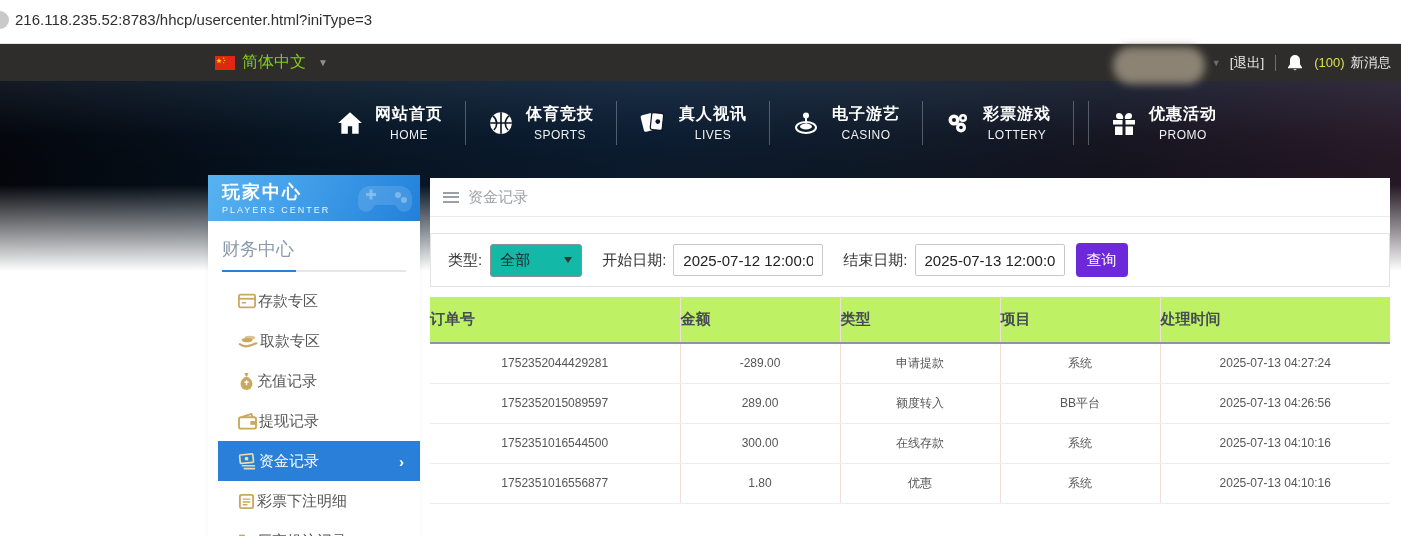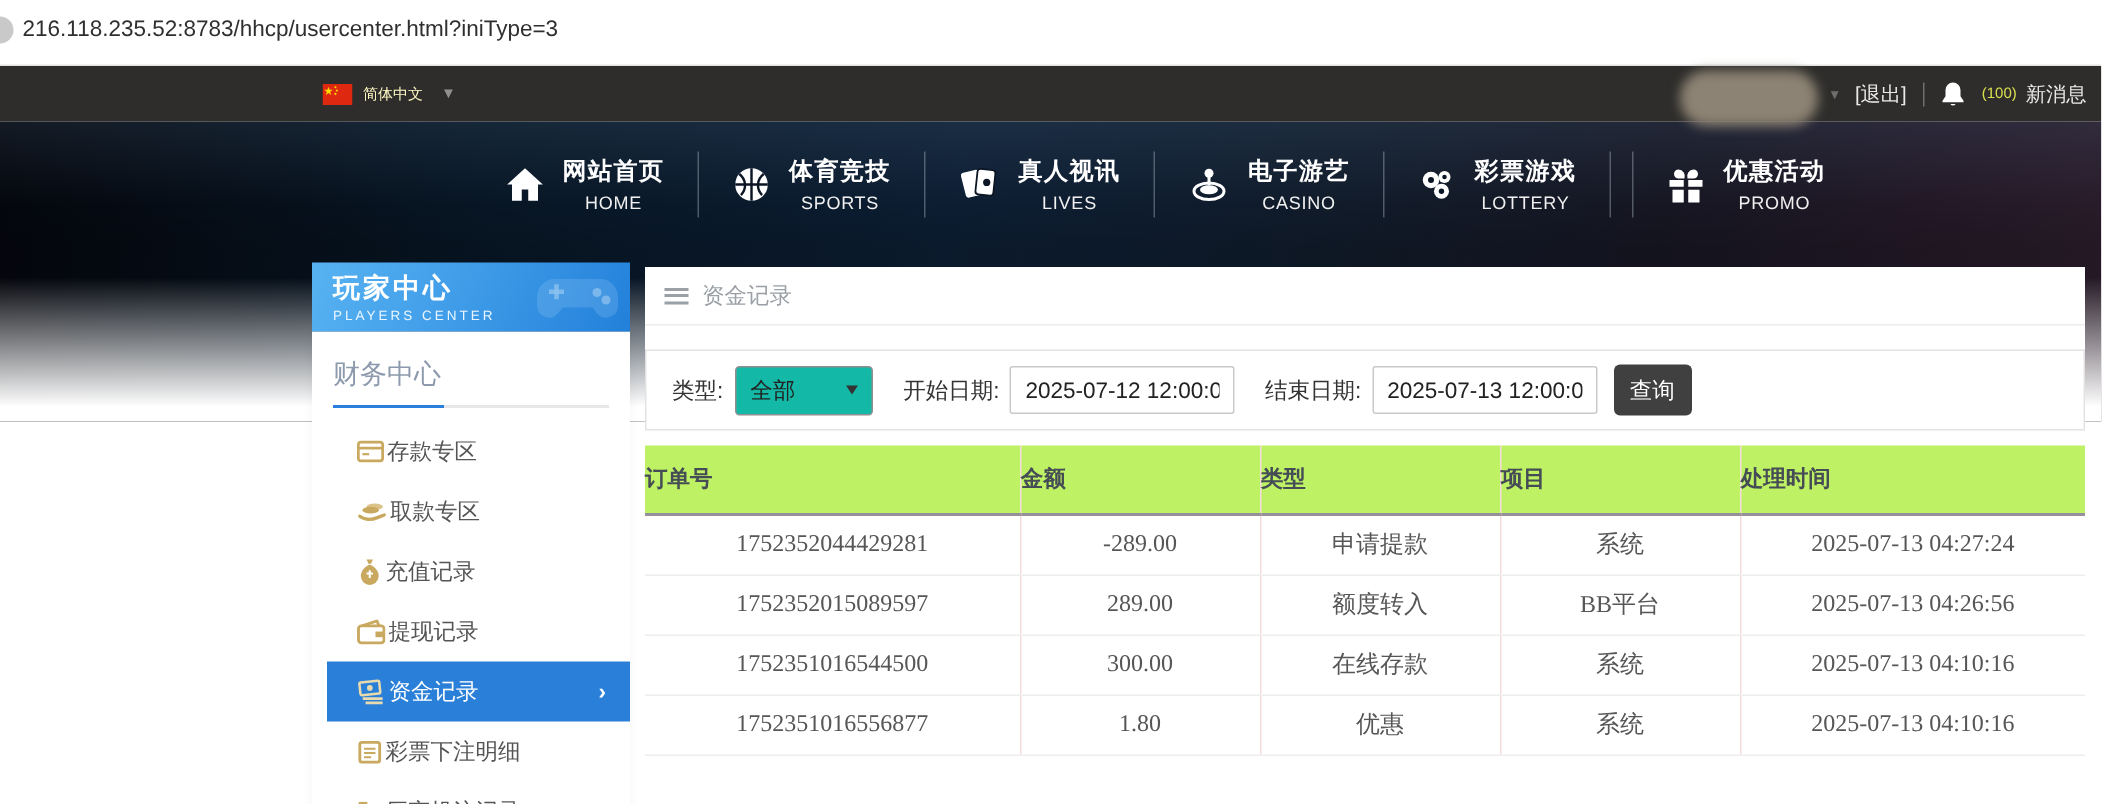--- a/index.html
+++ b/index.html
@@ -11,29 +11,29 @@
   .urlbar { position:absolute; left:0; top:0; width:1401px; height:44px; background:#fff;
     border-bottom:1px solid #e3e3e3; }
   .urlbar .nub { position:absolute; left:-9px; top:11px; width:18px; height:18px;
     border-radius:50%; background:#c9c9c9; }
   .urlbar .url { position:absolute; left:15px; top:11px; font-size:15px; color:#2f2f2f; }
 
   
   .topbar { position:absolute; left:0; top:44px; width:1401px; height:37px; background:#2e2d2b;
     display:flex; align-items:center; z-index:30; }
   .lang { display:flex; align-items:center; margin-left:215px; gap:7px; cursor:pointer; }
-  .lang .txt { color:#fef9c3; font-size:10px; }
+  .lang .txt { color:#84cc16; font-size:16px; }
   .lang .caret { color:#8f8f8f; font-size:10px; margin-left:5px; }
   .top-right { position:absolute; right:10px; top:0; height:37px; display:flex; align-items:center; }
   .user-blob { width:92px; height:37px; border-radius:18px; background:#8d8374;
     filter:blur(4px); position:relative; top:3px; }
   .blob-caret { color:#6e6e6e; font-size:9px; margin:0 9px 0 7px; }
   .logout { color:#e8e8e8; font-size:13.5px; }
   .vsep { width:1px; height:16px; background:#6f6f6f; margin:0 11px; }
-  .msg-count { font-size:10px; margin-left:11px; }
+  .msg-count { font-size:13px; margin-left:11px; }
   .msg-label { color:#e8e8e8; font-size:13.5px; margin-left:6px; }
 
   
   .banner { position:absolute; left:0; top:81px; width:1401px; height:200px; z-index:1;
     background:linear-gradient(100deg,#04060c 0%,#071523 22%,#0c1d32 45%,#101b2a 62%,#161622 78%,#221826 90%,#2a1c2a 100%); }
   .banner::before { content:""; position:absolute; inset:0;
     background:linear-gradient(180deg,rgba(90,120,150,0.18) 0%,rgba(0,0,0,0) 28%,rgba(0,0,0,0.12) 42%); }
   .banner::after { content:""; position:absolute; inset:0;
     background:linear-gradient(180deg,rgba(255,255,255,0) 52%,rgba(255,255,255,0.55) 76%,#ffffff 95%); }
   .nav-row { position:absolute; left:322px; top:0; height:84px; display:flex; align-items:center; z-index:2; }
@@ -72,30 +72,30 @@
     align-items:center; padding-left:17px; }
   .f-label { color:#333; font-size:15px; }
   .f-select { width:92px; height:33px; border:1px solid #8f8f8f; border-radius:3px; margin-left:8px;
     display:flex; align-items:center; justify-content:space-between; padding:0 9px;
     font-size:15px; color:#222; cursor:pointer; background:#14b8a6; }
   .f-select .tri { width:0; height:0; border-left:4.5px solid transparent;
     border-right:4.5px solid transparent; border-top:6px solid #333; }
   .f-gap14 { margin-left:20px; }
   .f-input { width:150px; height:32px; border:1px solid #c9c9c9; border-radius:2px; margin-left:7px;
     padding:0 9px; font-size:15px; color:#222; font-family:"Liberation Sans","DejaVu Sans",sans-serif; }
-  .f-btn { margin-left:11px; width:52px; height:34px; background:#404040; border:none; border-radius:4px;
+  .f-btn { margin-left:11px; width:52px; height:34px; background:#6d28d9; border:none; border-radius:4px;
     color:#fff; font-size:15px; cursor:pointer; font-family:Liberation Sans, sans-serif; }
 
   table.records { margin-top:10px; width:100%; border-collapse:collapse; table-layout:fixed; }
   table.records col.c1{width:250px} table.records col.c2{width:160px}
   table.records col.c3{width:160px} table.records col.c4{width:160px} table.records col.c5{width:230px}
   table.records th { height:46px; background:#bef264; color:#454c55; font-size:15px; font-weight:bold;
     border-bottom:2px solid #96909c; text-align:left; }
-  table.records td { height:40px; color:#565656; font-size:16px; text-align:center;
-    border-bottom:1px solid #ededed; background:#fff;font-family:Liberation Serif, serif; }
+  table.records td { height:40px; color:#565656; font-size:12px; text-align:center;
+    border-bottom:1px solid #ededed; background:#fff; }
   table.records th + th, table.records td + td { border-left:1px solid #f3dcdc; }
 
   .gold-ic { flex:0 0 auto; }
 </style>
 </head>
 <body>
 
 <div class="stage">
 
   <div class="urlbar">

